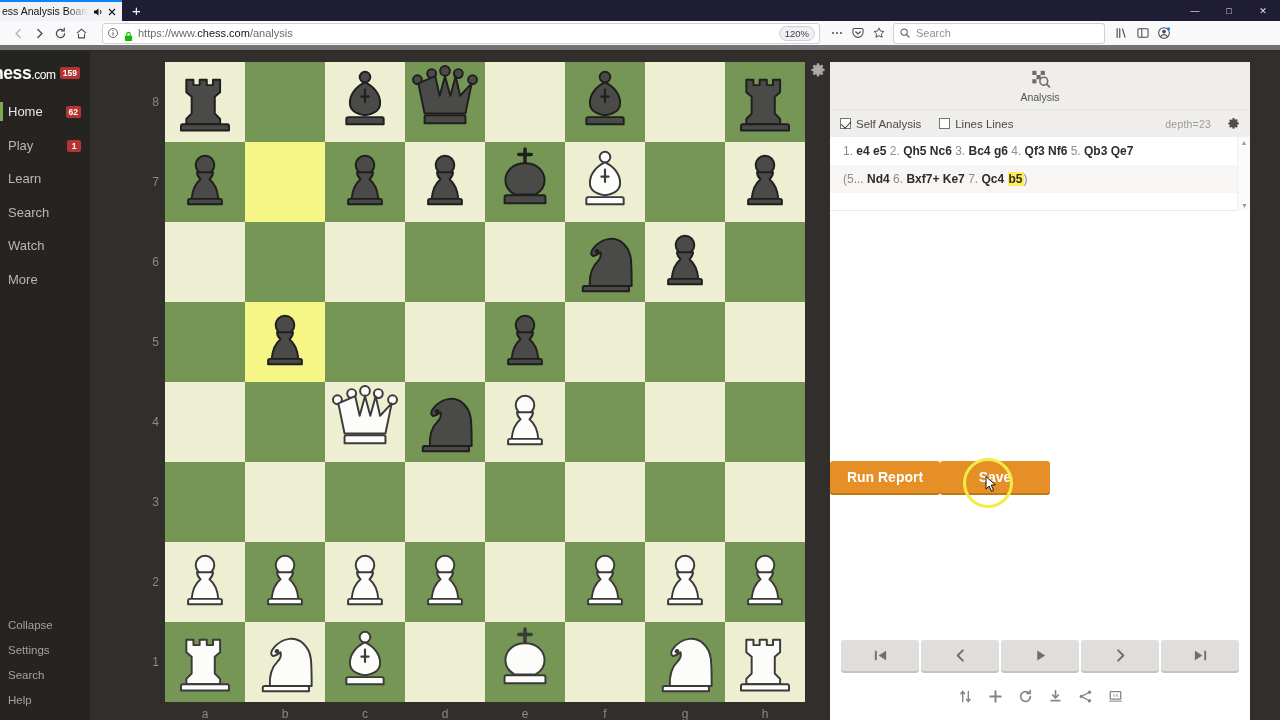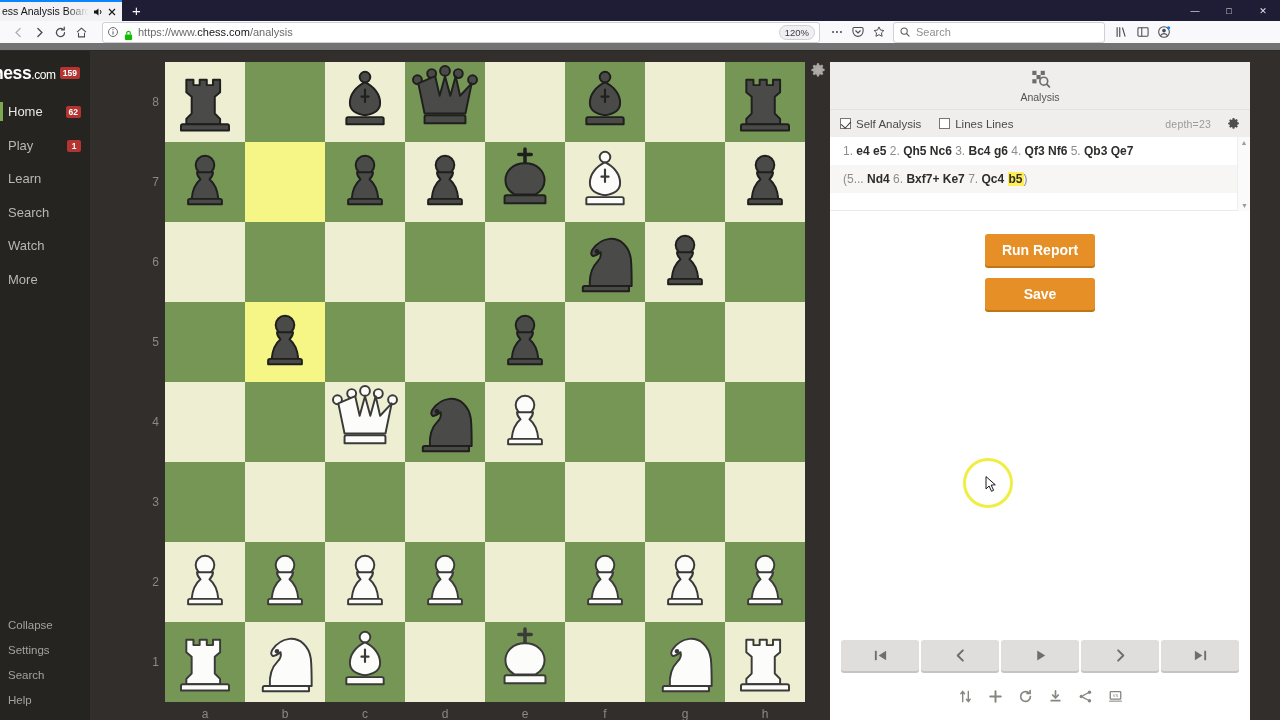--- a/index.html
+++ b/index.html
@@ -34,21 +34,21 @@
   .newtab {
     position: absolute; left: 128px; top: 2px; width: 17px; height: 17px;
     color: #f9f9fa; font-size: 15px; line-height: 17px; text-align: center;
   }
   .winbtns { position: absolute; right: 0; top: 0; height: 21px; display: flex; }
   .winbtn { width: 34px; height: 21px; display: flex; align-items: center; justify-content: center; color: #e8e6e3; font-size: 9px; }
 
   .navbar {
     position: absolute; left: 0; top: 21px; width: 1280px; height: 29px;
     background: #f9f9fb; display: flex; align-items: center;
-    border-bottom: 7px solid #737373;
+    border-bottom: 5px solid #737373;
   }
   .navicon { width: 21px; height: 21px; display: flex; align-items: center; justify-content: center; color: #4a4a4f; font-size: 13px; flex: 0 0 auto; }
   .navicon.dim { color: #b1b1b3; }
   .urlbar {
     flex: 1 1 auto; height: 21px; background: #fff; border: 1px solid #cfcfd4;
     border-radius: 3px; margin: 0 6px 0 10px; display: flex; align-items: center;
     padding: 0 4px; max-width: 718px;
   }
   .urlbar .u-text { font-size: 11px; color: #6a6a6e; margin-left: 5px; white-space: nowrap; }
   .urlbar .u-text b { color: #15141a; font-weight: 400; }
@@ -140,21 +140,21 @@
 
   .movebox { position: relative; flex: 0 0 74px; border-bottom: 1px solid #eceae8; }
   .moveline { padding: 6px 24px 6px 13px; font-size: 12px; color: #8d8c89; line-height: 16px; }
   .moveline.var { background: #f7f6f4; color: #8d8c89; }
   .moveline b { color: #2e2d2b; font-weight: 700; }
   .moveline .hit { background: #ffee55; color: #2e2d2b; font-weight: 700; padding: 0 1px; }
   .sbar { position: absolute; right: 0; top: 0; width: 13px; height: 74px; background: #fafafa; border-left: 1px solid #eee; }
   .sbar .arr { height: 11px; display: flex; align-items: center; justify-content: center; color: #9a9a9a; font-size: 7px; }
   .sbar .arr.bot { position: absolute; bottom: 0; width: 13px; }
 
-  .actions { padding-top: 23px; display: flex; flex-direction: column; align-items: center; gap: 12px; flex: 1 1 auto; }
+  .actions { padding-top: 23px; display: flex; flex-direction: row; align-items: center; flex: 1 1 auto; }
   .btn-or {
     width: 110px; height: 32px; background: #e58f26; color: #fff; font-size: 14px; font-weight: 700;
     border: none; border-radius: 3px; box-shadow: 0 2px 0 #bf7615;
   }
   .btn-or.save { font-weight: 700; }
 
   .navctl { position: absolute; left: 0; bottom: 46px; width: 420px; height: 34px; display: flex; justify-content: center; gap: 2px; }
   .nbtn {
     width: 78px; height: 31px; background: #dfdedc; border: none; border-radius: 3px;
     display: flex; align-items: center; justify-content: center; color: #6f6e6b; box-shadow: 0 2px 0 #c5c4c1;

